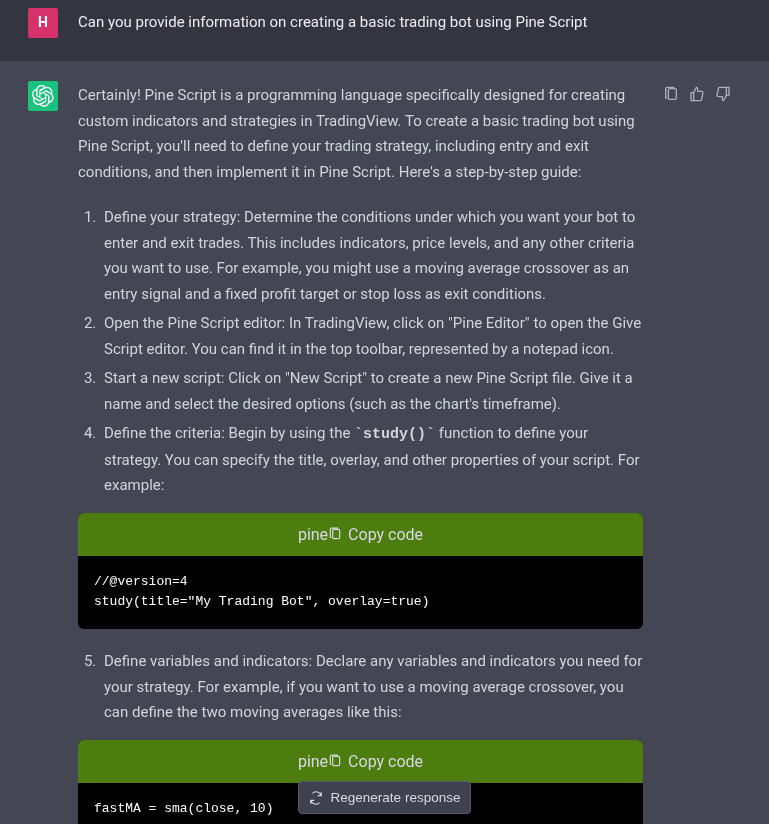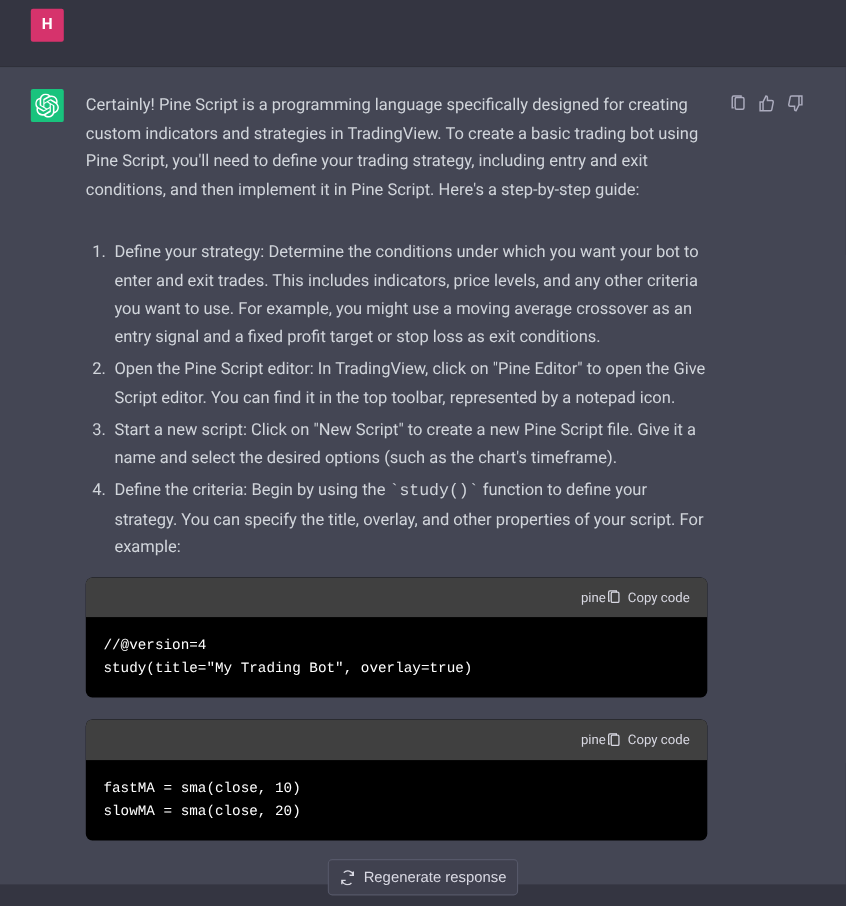--- a/index.html
+++ b/index.html
@@ -80,46 +80,46 @@
       cursor: pointer;
     }
     .action-icon svg {
       width: 16px;
       height: 16px;
       stroke: currentColor;
       fill: none;
       stroke-width: 2;
     }
     ol {
-      margin-top: 32px;
+      margin-top: 20px;
       padding-left: 22px;
     }
     ol li {
       margin-bottom: 4px;
       padding-left: 4px;
     }
     .inline-code {
       font-family: "Courier New", monospace;
-      font-weight: normal;
+      font-weight: bold;
       background: transparent;
     }
     .code-block {
       margin-top: 14px;
       margin-bottom: 20px;
       border-radius: 6px;
       overflow: hidden;
       background-color: #000;
     }
     .code-header {
-      background-color: #404040;
+      background-color: #4d7c0f;
       padding: 8px 16px;
       display: flex;
-      justify-content: flex-end;
-      align-items: center;
-      font-size: 12px;
+      justify-content: center;
+      align-items: center;
+      font-size: 16px;
       color: #d9d9e3;
     }
     .copy-btn {
       display: flex;
       align-items: center;
       gap: 6px;
       cursor: pointer;
     }
     .copy-btn svg {
       width: 14px;
@@ -164,20 +164,21 @@
       stroke: currentColor;
       fill: none;
       stroke-width: 2;
     }
   </style>
 </head>
 <body>
 
 <div class="message-row user-row">
   <div class="avatar user-avatar">H</div>
+  <div class="message-content user-content">Can you provide information on creating a basic trading bot using Pine Script</div>
 </div>
 
 <div class="message-row assistant-row">
   <div class="avatar assistant-avatar">
     <svg viewBox="0 0 41 41">
         <path fill="#fff" d="M37.5 16.8c.9-2.7.6-5.7-.9-8.2-2.2-3.9-6.7-5.9-11.1-5-2-2.2-4.8-3.4-7.7-3.4-4.5 0-8.5 2.9-9.9 7.2-2.8.6-5.2 2.3-6.6 4.8-2.3 3.9-1.7 8.8 1.3 12.1-.9 2.7-.6 5.7.9 8.2 2.2 3.9 6.7 5.9 11.1 5 2 2.2 4.8 3.4 7.7 3.4 4.5 0 8.5-2.9 9.9-7.2 2.8-.6 5.2-2.3 6.6-4.8 2.2-3.9 1.7-8.8-1.3-12.1zm-15.2 21.4c-1.8 0-3.5-.6-4.9-1.8l.2-.1 8.2-4.7c.4-.2.7-.7.7-1.2V18.8l3.5 2v9.6c0 4.3-3.4 7.8-7.7 7.8zm-16.6-7.1c-.9-1.6-1.2-3.4-.9-5.2l.2.1 8.2 4.7c.4.2.9.2 1.4 0l10-5.8v4l-8.3 4.8c-3.7 2.1-8.4.9-10.6-2.6zm-2.2-17.9c.9-1.6 2.3-2.7 4-3.4v9.7c0 .5.3.9.7 1.2l10 5.8-3.5 2-8.3-4.8c-3.7-2.1-5-6.9-2.9-10.5zm28.5 6.6l-10-5.8 3.5-2 8.3 4.8c3.7 2.1 5 6.9 2.8 10.6-.9 1.6-2.3 2.7-4 3.4v-9.7c0-.6-.2-1-.6-1.3zm3.4-5.2l-.2-.1-8.2-4.7c-.4-.2-.9-.2-1.4 0l-10 5.8v-4l8.3-4.8c3.7-2.1 8.4-.9 10.6 2.8.9 1.5 1.2 3.3.9 5zm-21.7 7.1l-3.5-2v-9.6c0-4.3 3.5-7.7 7.7-7.7 1.8 0 3.5.6 4.9 1.8l-.2.1-8.2 4.7c-.4.2-.7.7-.7 1.2v11.5zm1.9-4.1l4.4-2.6 4.4 2.6v5.1l-4.4 2.6-4.4-2.6v-5.1z"></path>
       </svg>
   </div>
   <div class="message-content assistant-content">
     <p>Certainly! Pine Script is a programming language specifically designed for creating custom indicators and strategies in TradingView. To create a basic trading bot using Pine Script, you'll need to define your trading strategy, including entry and exit conditions, and then implement it in Pine Script. Here's a step-by-step guide:</p>
@@ -196,20 +197,23 @@
               <rect x="8" y="4" width="12" height="16" rx="2"></rect>
               <path d="M16 4V2H6a2 2 0 0 0-2 2v14h2"></path>
             </svg>
           <span>Copy code</span>
         </span>
       </div>
       <div class="code-body">//@version=4
 study(title="My Trading Bot", overlay=true)</div>
     </div>
 
+    <ol start="5">
+      <li>Define variables and indicators: Declare any variables and indicators you need for your strategy. For example, if you want to use a moving average crossover, you can define the two moving averages like this:</li>
+    </ol>
 
     <div class="code-block">
       <div class="code-header">
         <span>pine</span>
         <span class="copy-btn">
           <svg viewBox="0 0 24 24">
               <rect x="8" y="4" width="12" height="16" rx="2"></rect>
               <path d="M16 4V2H6a2 2 0 0 0-2 2v14h2"></path>
             </svg>
           <span>Copy code</span>

